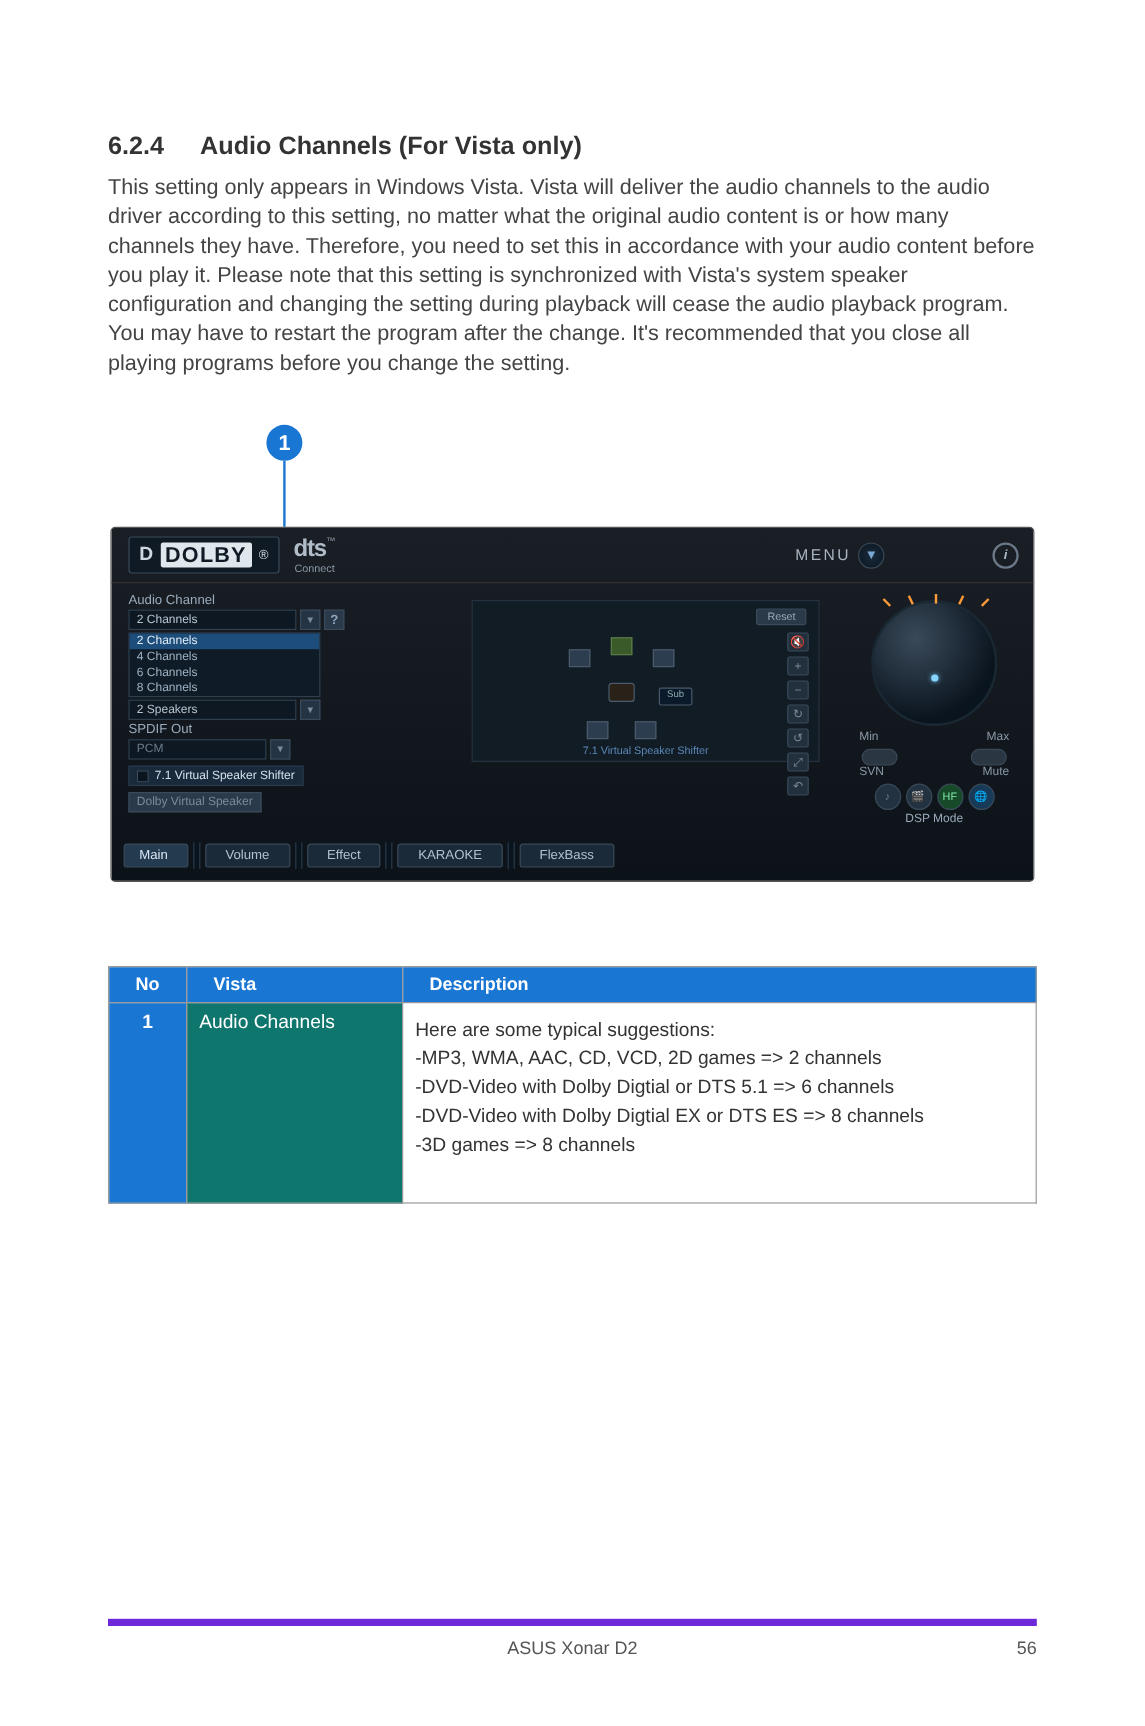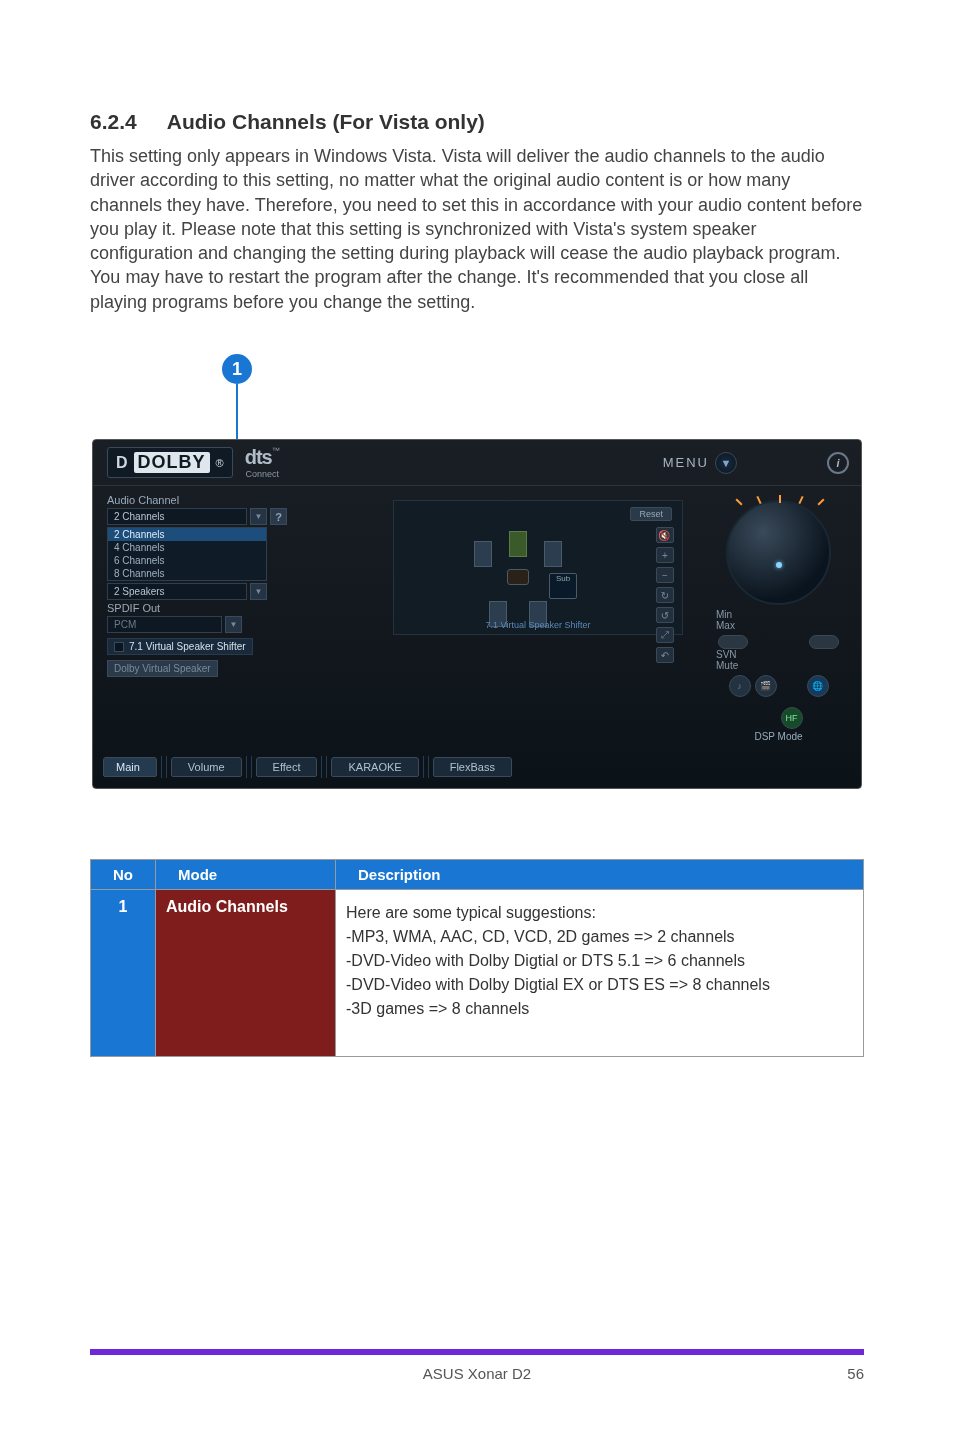--- a/index.html
+++ b/index.html
@@ -154,21 +154,21 @@
     left:300px; top:60px;
     width:290px; height:135px;
     background:#121c25;
     border:1px solid #243240;
   }
   .reset-btn {
     position:absolute; right:10px; top:6px;
     font-size:9px; color:#9aa8b8;
     background:#2a3a48; padding:1px 8px; border:1px solid #3a4a5a; border-radius:2px;
   }
-  .spk { position:absolute; width:18px; height:26px; background:#2b3d4e; border:1px solid #4a5a6a; }
+  .spk { position:absolute; width:18px; height:15px; background:#2b3d4e; border:1px solid #4a5a6a; }
   .spk.fl { left:80px; top:40px; }
   .spk.fc { left:115px; top:30px; background:#3a5a2a; border-color:#5a7a4a;}
   .spk.fr { left:150px; top:40px; }
   .spk.sub { left:155px; top:72px; background:#0a1a2a; width:28px; border-radius:2px; font-size:8px; color:#8aa; text-align:center;}
   .spk.head { left:113px; top:68px; width:22px; height:16px; border-radius:3px; background:#2a2218;}
   .spk.rl { left:95px; top:100px; }
   .spk.rr { left:135px; top:100px; }
   .vss-label {
     position:absolute; bottom:4px; left:0; right:0; text-align:center;
     font-size:9px; color:#5a88b8;
@@ -180,28 +180,28 @@
     width:105px; height:105px; border-radius:50%;
     background: radial-gradient(circle at 35% 30%, #3a4a5a, #0a141e 70%);
     border:2px solid #1a2833;
     margin:6px auto; position:relative;
   }
   .knob:before{
     content:""; position:absolute; bottom:35px; left:48px; width:6px; height:6px;
     background:#88d6ff; border-radius:50%; box-shadow:0 0 4px #6ac0f0;
   }
   .tick { position:absolute; width:2px; height:8px; background:#ff9a3a; }
-  .kn-row { display:flex; justify-content:space-between; font-size:10px; color:#8a98a6; padding:0 10px; margin-top:-2px;flex-direction:column;}
+  .kn-row { display:flex; justify-content:space-between; font-size:10px; color:#8a98a6; padding:0 10px; margin-top:-2px;}
   .small-btn {
     width:30px; height:14px; background:#2a3642; border-radius:7px; border:1px solid #3a4856;
   }
   .btn-row { display:flex; justify-content:space-between; padding:4px 12px 2px; }
   .icon-row { display:flex; justify-content:center; gap:4px; margin-top:4px; flex-wrap:wrap;}
   .mode-ico { width:22px; height:22px; border-radius:50%; background:#223240; border:1px solid #3a4a5a; display:flex; align-items:center; justify-content:center; font-size:9px; color:#6a7a8a;}
-  .mode-ico.on { background:#174a28; color:#7fe7a5;margin-top:32px;}
+  .mode-ico.on { background:#174a28; color:#7fe7a5;}
   .mode-ico.blue { background:#163a58; color:#7ab8ee;}
   .dsp-label { text-align:center; font-size:10px; color:#9aaabb; margin-top:2px;}
 
   .tab-bar { display:flex; gap:4px; padding:6px 10px 10px; align-items:center;}
   .tab {
     padding:3px 16px; font-size:11px; color:#b0c0d0;
     background:#1a2a38; border:1px solid #3a4a5a; border-radius:3px 3px 2px 2px;
   }
   .tab.active { background:#243a4e; color:#d8e6f4;padding-left:12px; }
   .tab-sep { width:6px; height:22px; background:#0a141e; border-left:1px solid #2a3a4a; border-right:1px solid #2a3a4a;}
@@ -225,21 +225,21 @@
   }
   .info-table td {
     border: 1px solid #999;
     padding: 8px 10px;
     vertical-align: top;
   }
   .info-table td.col-no {
     background: #1976d2; color:#fff; width:40px; text-align:center; font-weight:bold;
   }
   .info-table td.col-item {
-    background: #7f1d1d; color:#fff; width:180px; font-weight:bold;
+    background: #0f766e; color:#fff; width:180px; font-weight:normal;
   }
   .info-table td.col-desc { background:#fff; }
   .desc-line { margin: 6px 0; }
 
   
   .footer {
     position: absolute;
     bottom: 56px;
     left: 90px;
     right: 90px;
@@ -378,21 +378,21 @@
       <div class="tab-sep"></div>
       <div class="tab">FlexBass</div>
     </div>
   </div>
 </div>
 
 <table class="info-table">
   <thead>
     <tr>
       <th>No</th>
-      <th>Mode</th>
+      <th>Vista</th>
       <th>Description</th>
     </tr>
   </thead>
   <tbody>
     <tr>
       <td class="col-no">1</td>
       <td class="col-item">Audio Channels</td>
       <td class="col-desc">
         <div class="desc-line">Here are some typical suggestions:</div>
         <div class="desc-line">-MP3, WMA, AAC, CD, VCD, 2D games =&gt; 2 channels</div>

